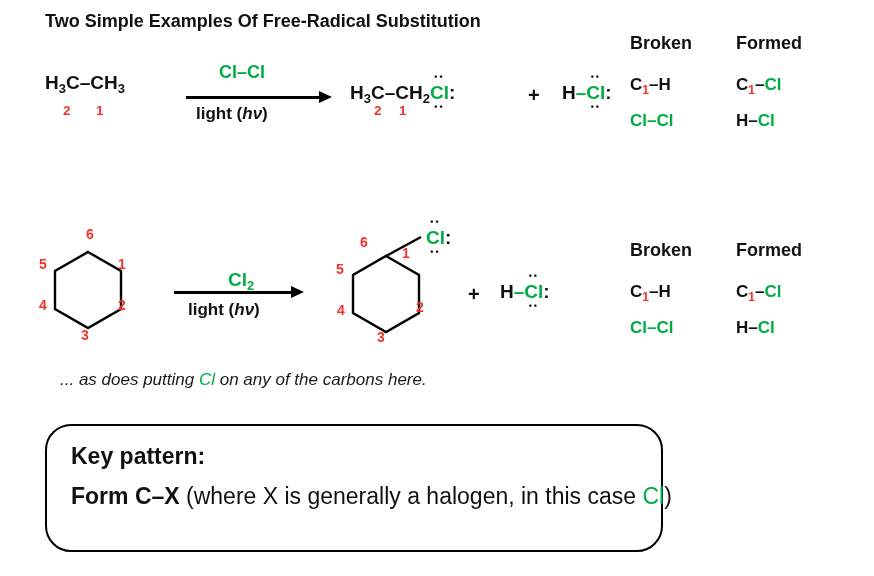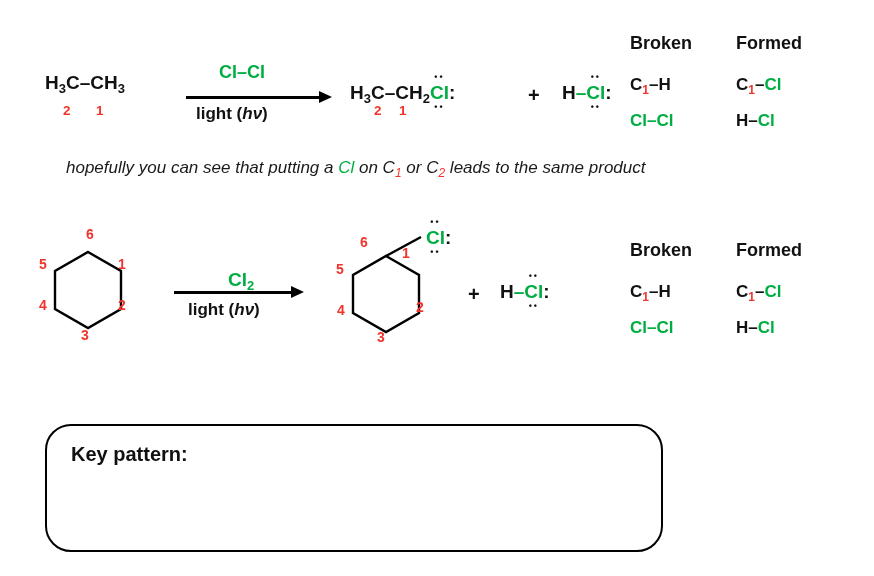--- a/index.html
+++ b/index.html
@@ -37,28 +37,29 @@
   .dots-bottom { bottom:-8px; }
   .note { font-size:17px; font-style:italic; color:#1a1a1a; }
   .note sub { font-size:12px; }
   .bftable { width:212px; }
   .bfrow { display:flex; }
   .bfrow-headers { margin-bottom:21px; }
   .bfrow-mid { margin-bottom:16px; }
   .bfcell { width:106px; text-align:left; font-size:17px; font-weight:bold; white-space:nowrap; }
   .bfheader { font-size:18px; }
   .keybox { border:2.6px solid #000; border-radius:26px; width:618px; height:128px; padding:17px 24px 0 24px; background:#fff; }
-  .keyline { font-size:20px; font-weight:bold; margin-bottom:13px; color:#111; }
+  .keyline { font-size:23px; font-weight:bold; margin-bottom:13px; color:#111; }
   .keyline .reg { font-weight:normal; }
 </style>
 </head>
 <body>
 
 <div class="page">
 
+  <div class="abs title" style="left:45px;top:11px">Two Simple Examples Of Free-Radical Substitution</div>
 
   <div class="abs formula" style="left:45px;top:72px"><span>H</span><sub>3</sub><span>C–CH</span><sub>3</sub></div>
   <span class="abs numlabel" style="left:63px;top:103px">2</span>
   <span class="abs numlabel" style="left:96px;top:103px">1</span>
 
   <div class="abs arrow" style="left:186px;top:96px;width:134px"></div>
   <div class="abs green bold f18" style="left:219px;top:62px">Cl–Cl</div>
   <div class="abs bold f17" style="left:196px;top:104px"><span>light (</span><span class="ital">hν</span><span>)</span></div>
 
   <div class="abs formula" style="left:350px;top:82px"><span>H</span><sub>3</sub><span>C–CH</span><sub>2</sub><span class="lewis"><span class="dots dots-top">••</span><span class="green">Cl</span><span class="dots dots-bottom">••</span></span><span>:</span></div>
@@ -77,21 +78,20 @@
     <div class="bfrow bfrow-mid">
       <span class="bfcell"><span>C</span><sub class="red">1</sub><span>–H</span></span>
       <span class="bfcell"><span>C</span><sub class="red">1</sub><span>–</span><span class="green">Cl</span></span>
     </div>
     <div class="bfrow">
       <span class="bfcell green">Cl–Cl</span>
       <span class="bfcell"><span>H–</span><span class="green">Cl</span></span>
     </div>
   </div>
 
-  <div class="abs note" style="left:66px;top:158px"><span>hopefully you can see that putting a </span><span class="green">Cl</span><span> on C</span><sub class="red">1</sub><span> or C</span><sub class="red">2</sub><span> leads to the same product</span></div>
 
   <svg class="abs" style="left:50px;top:246px" width="76" height="88" viewBox="0 0 76 88">
     <polygon points="38,6 71,25 71,63 38,82 5,63 5,25" fill="none" stroke="#000" stroke-width="2.4"></polygon>
   </svg>
   <span class="abs ringnum" style="left:86px;top:226px">6</span>
   <span class="abs ringnum" style="left:118px;top:256px">1</span>
   <span class="abs ringnum" style="left:118px;top:297px">2</span>
   <span class="abs ringnum" style="left:81px;top:327px">3</span>
   <span class="abs ringnum" style="left:39px;top:297px">4</span>
   <span class="abs ringnum" style="left:39px;top:256px">5</span>
@@ -125,18 +125,20 @@
     <div class="bfrow bfrow-mid">
       <span class="bfcell"><span>C</span><sub class="red">1</sub><span>–H</span></span>
       <span class="bfcell"><span>C</span><sub class="red">1</sub><span>–</span><span class="green">Cl</span></span>
     </div>
     <div class="bfrow">
       <span class="bfcell green">Cl–Cl</span>
       <span class="bfcell"><span>H–</span><span class="green">Cl</span></span>
     </div>
   </div>
 
+  <div class="abs note" style="left:60px;top:370px"><span>... as does putting </span><span class="green">Cl</span><span> on any of the carbons here.</span></div>
 
   <div class="abs keybox" style="left:45px;top:424px">
     <div class="keyline">Key pattern:</div>
+    <div class="keyline"><span>Form C–X</span><span class="reg"> (where X is generally a halogen, in this case </span><span class="reg green">Cl</span><span class="reg">)</span></div>
   </div>
 
 </div>
 
 </body></html>

